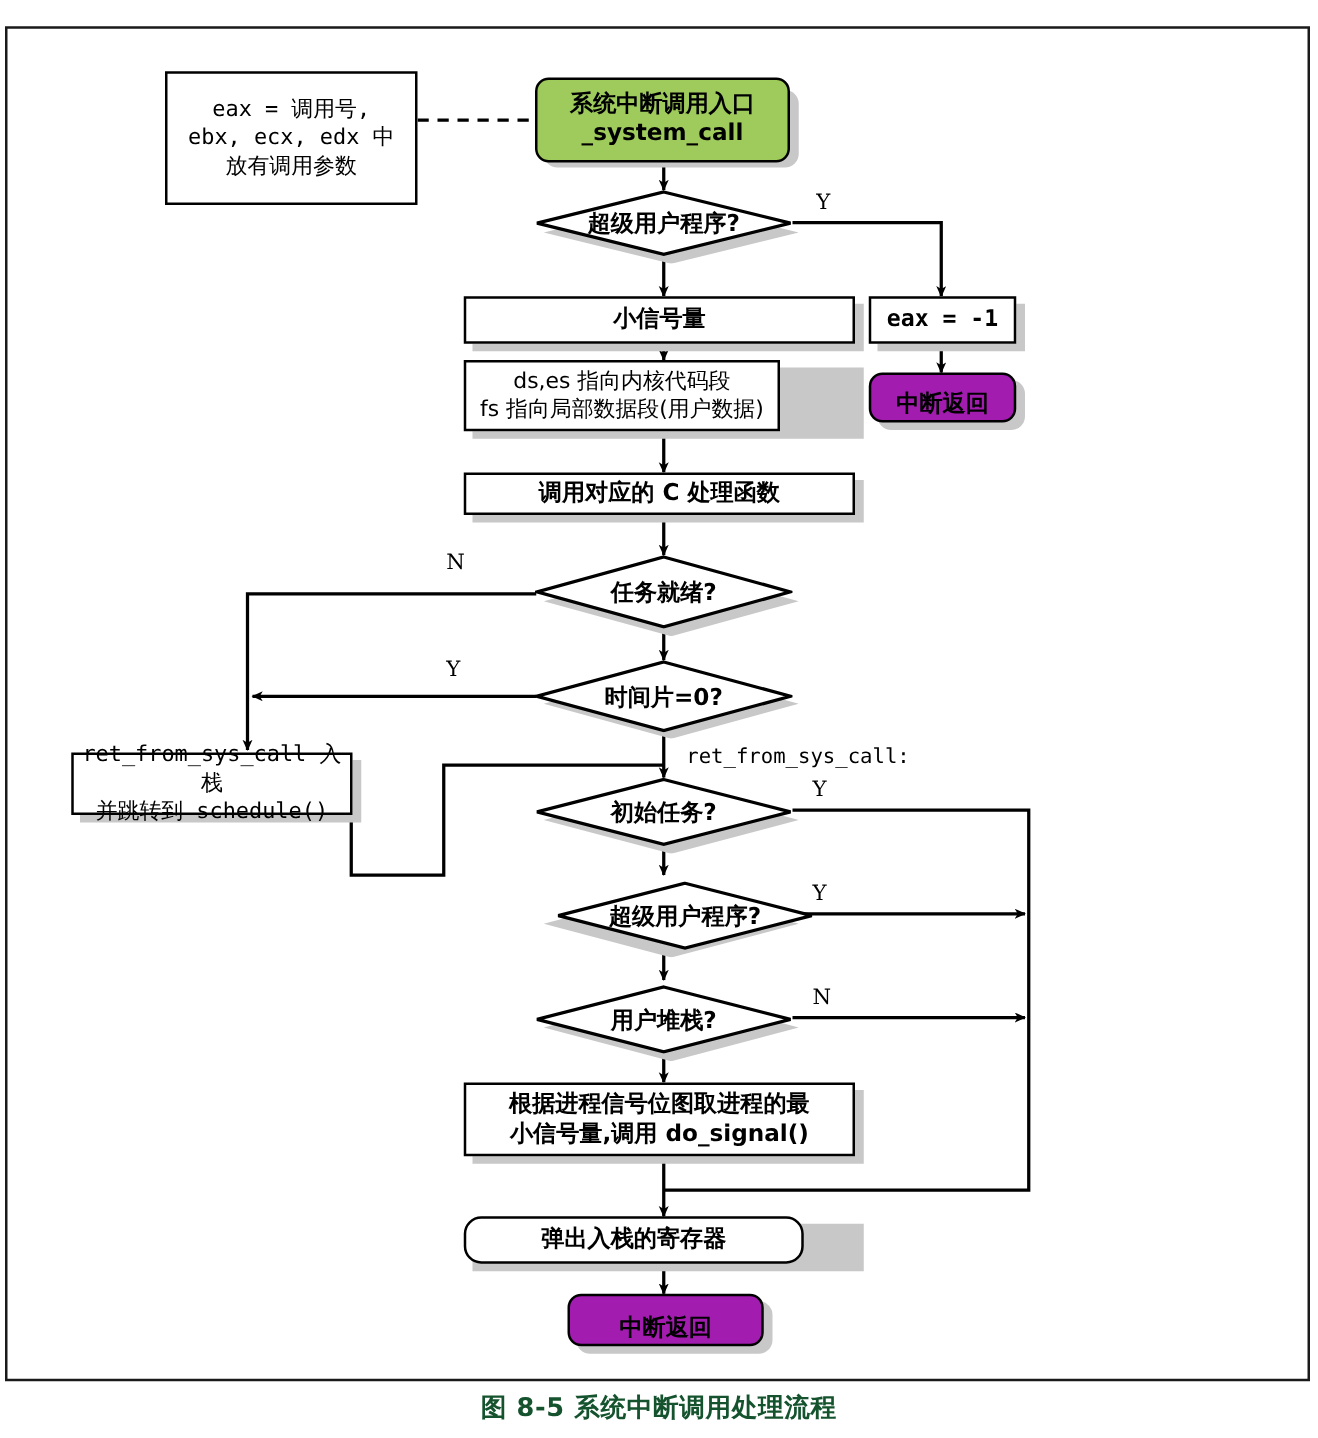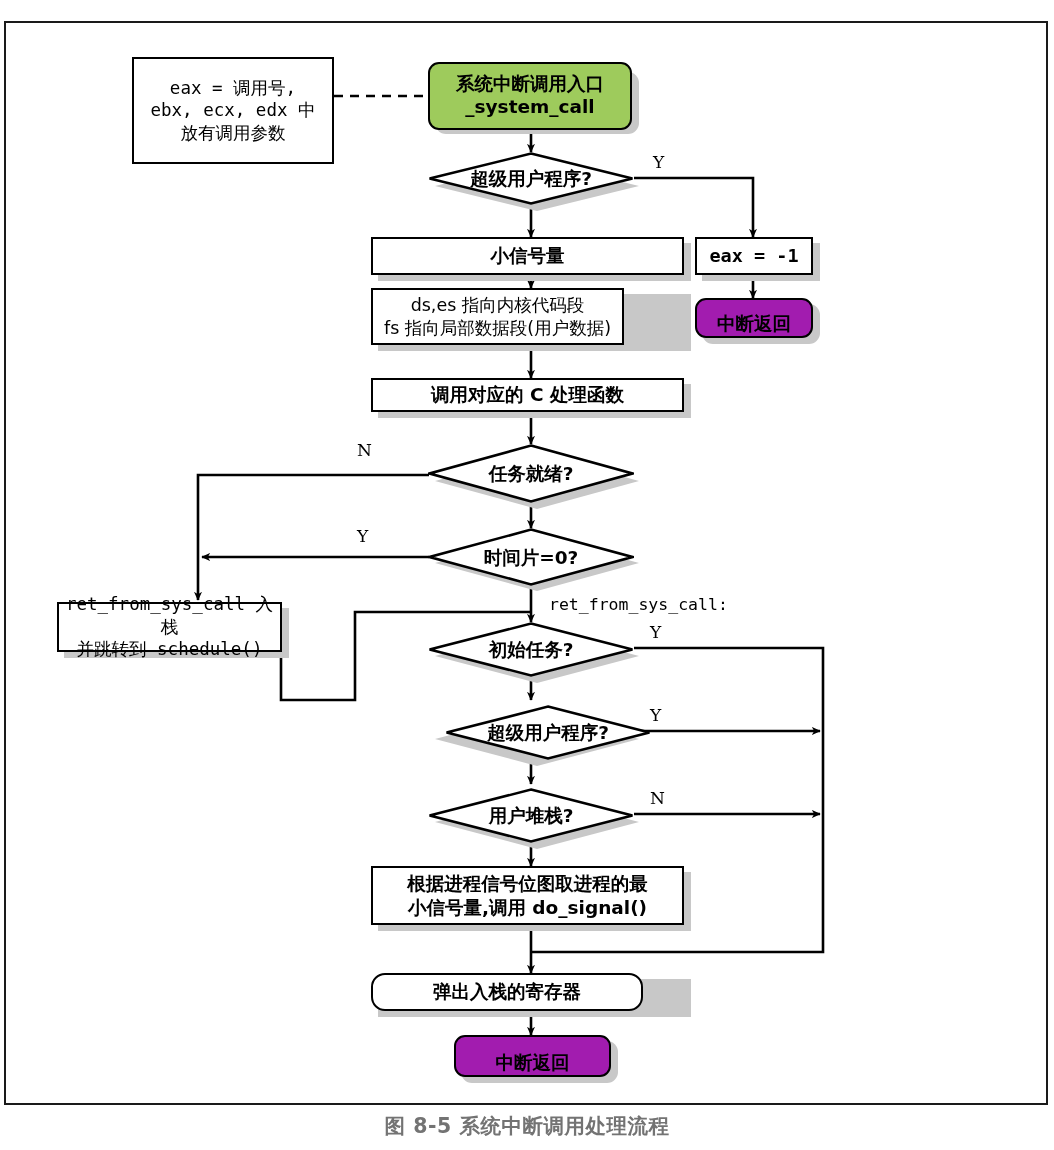--- a/index.html
+++ b/index.html
@@ -13,21 +13,21 @@
   .rect .txt{white-space:pre-line;padding:0 4px;}
   .term{z-index:3;border:2px solid #000;border-radius:11px;line-height:1.22;}
   .term.green{background:#9ecb5c;}
   .term.orange{background:#a21caf;align-items:flex-end;}
   .dia{position:absolute;z-index:3;}
   .dia .label{position:absolute;left:0;top:0;width:100%;height:100%;display:flex;align-items:center;justify-content:center;}
   .cn{font-family:"DejaVu Sans",sans-serif;}
   .mono{font-family:"DejaVu Sans Mono",monospace;}
   .edge-label{position:absolute;z-index:4;font-family:"DejaVu Serif",serif;font-size:17px;color:#000;}
   .code-label{position:absolute;z-index:4;font-family:"DejaVu Sans Mono",monospace;font-size:16.5px;color:#000;white-space:nowrap;}
-  #caption{position:absolute;left:0;top:1112px;width:1054px;text-align:center;font-family:"DejaVu Sans",sans-serif;font-weight:bold;font-size:20.5px;color:#737373;letter-spacing:.5px;}
+  #caption{position:absolute;left:0;top:1112px;width:1054px;text-align:center;font-family:"DejaVu Sans",sans-serif;font-weight:bold;font-size:20.5px;color:#14532d;letter-spacing:.5px;}
   .t1{font-size:18.5px;font-weight:bold;}
   .t2{font-size:17.5px;}
 </style>
 </head>
 <body>
 
 <div id="root">
 
   <div id="frame"></div>
 

